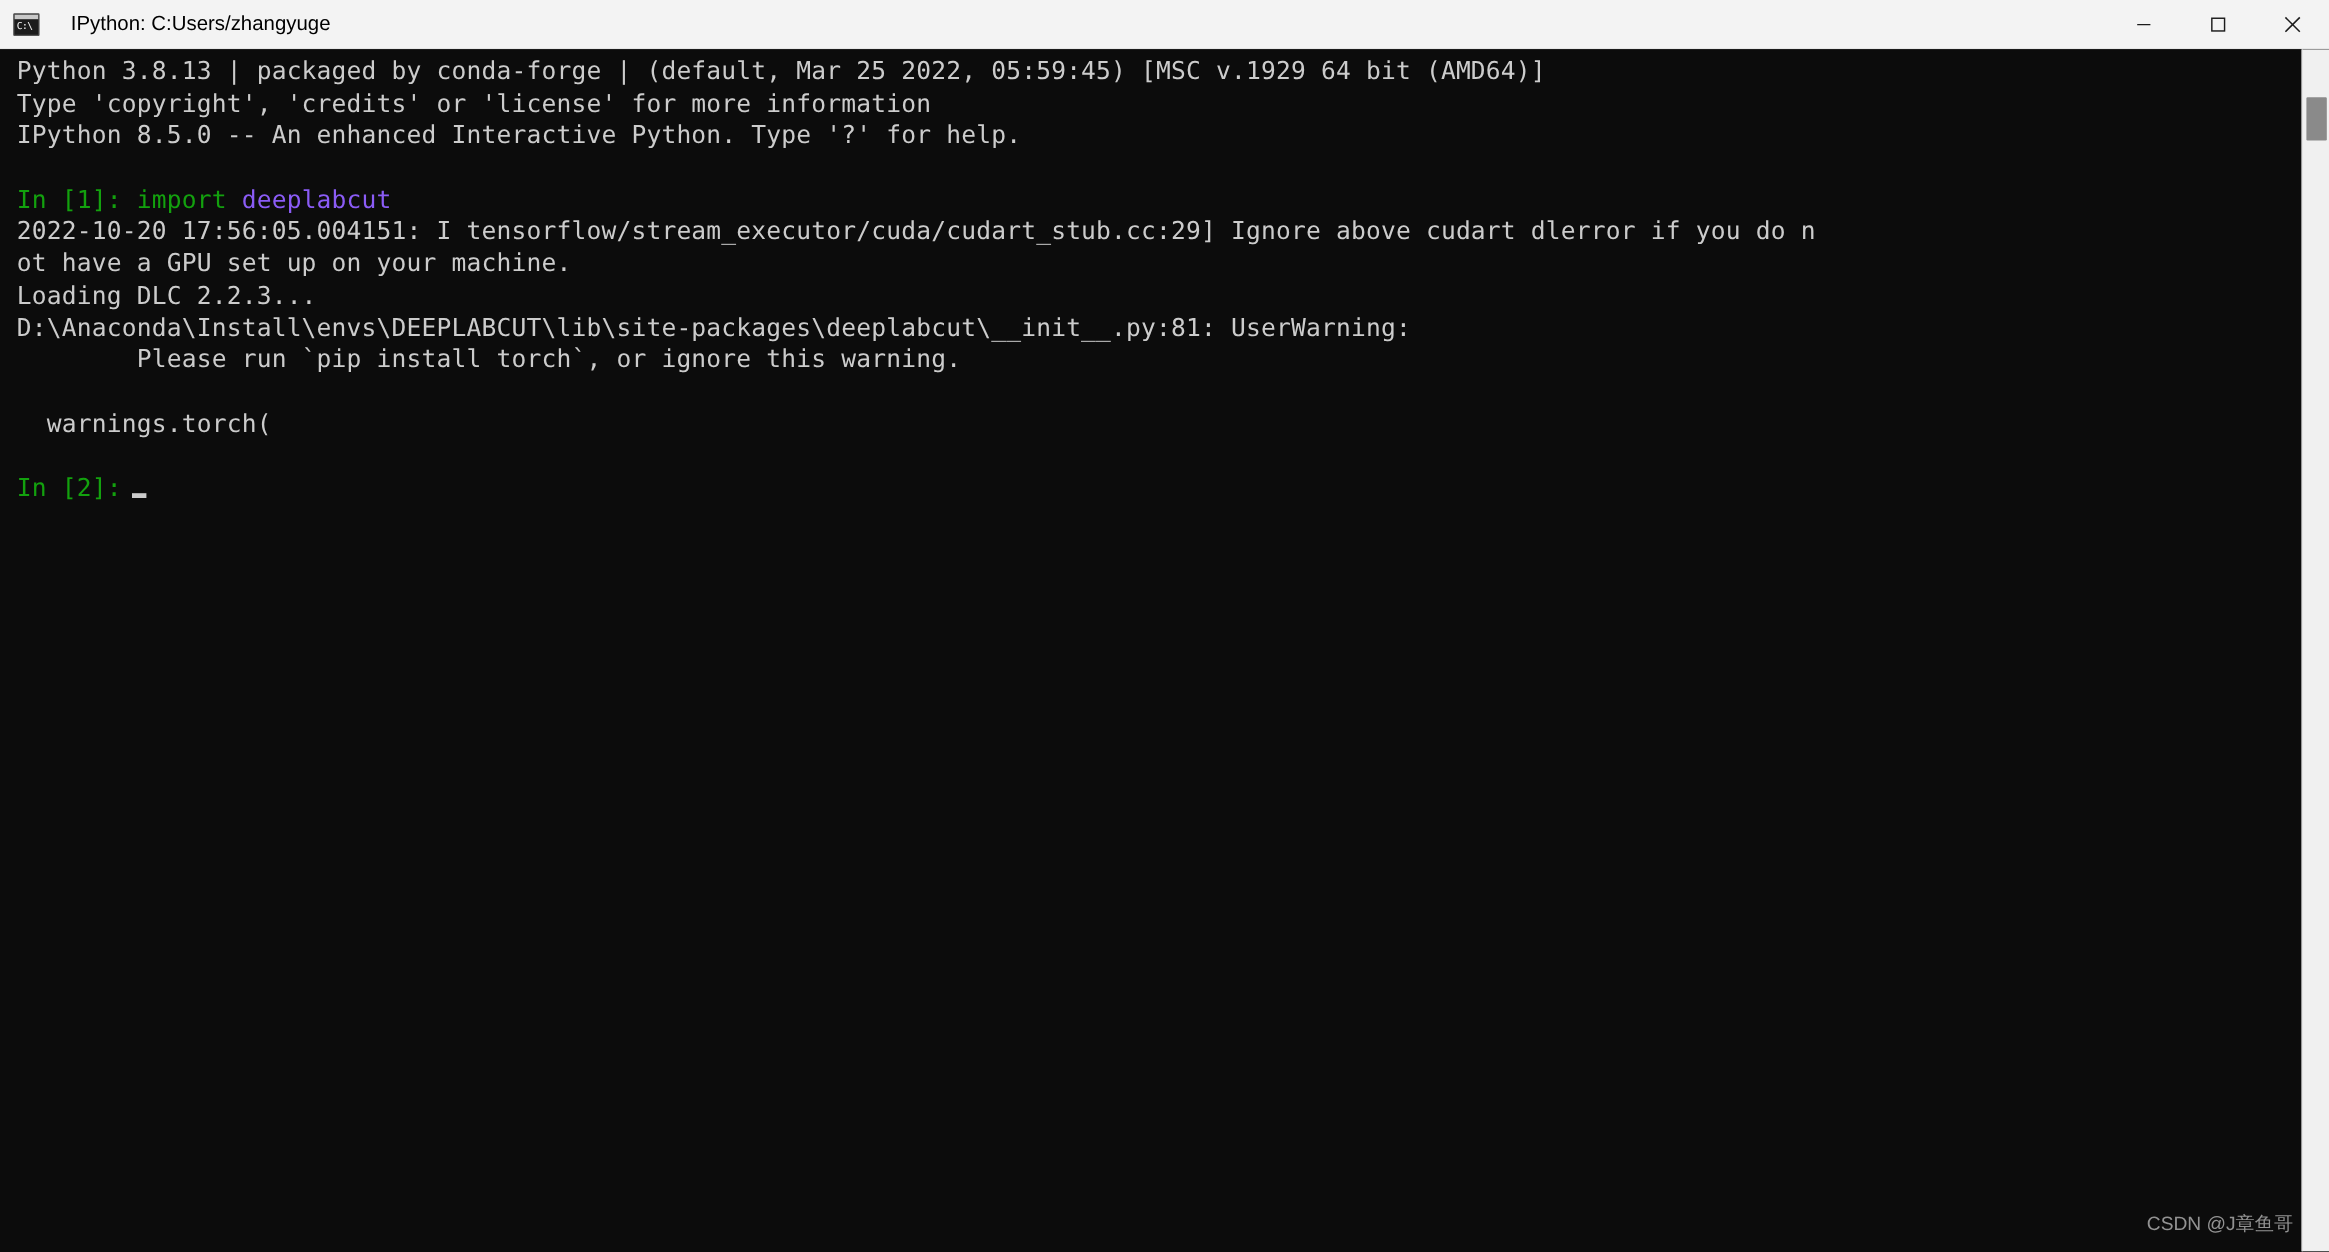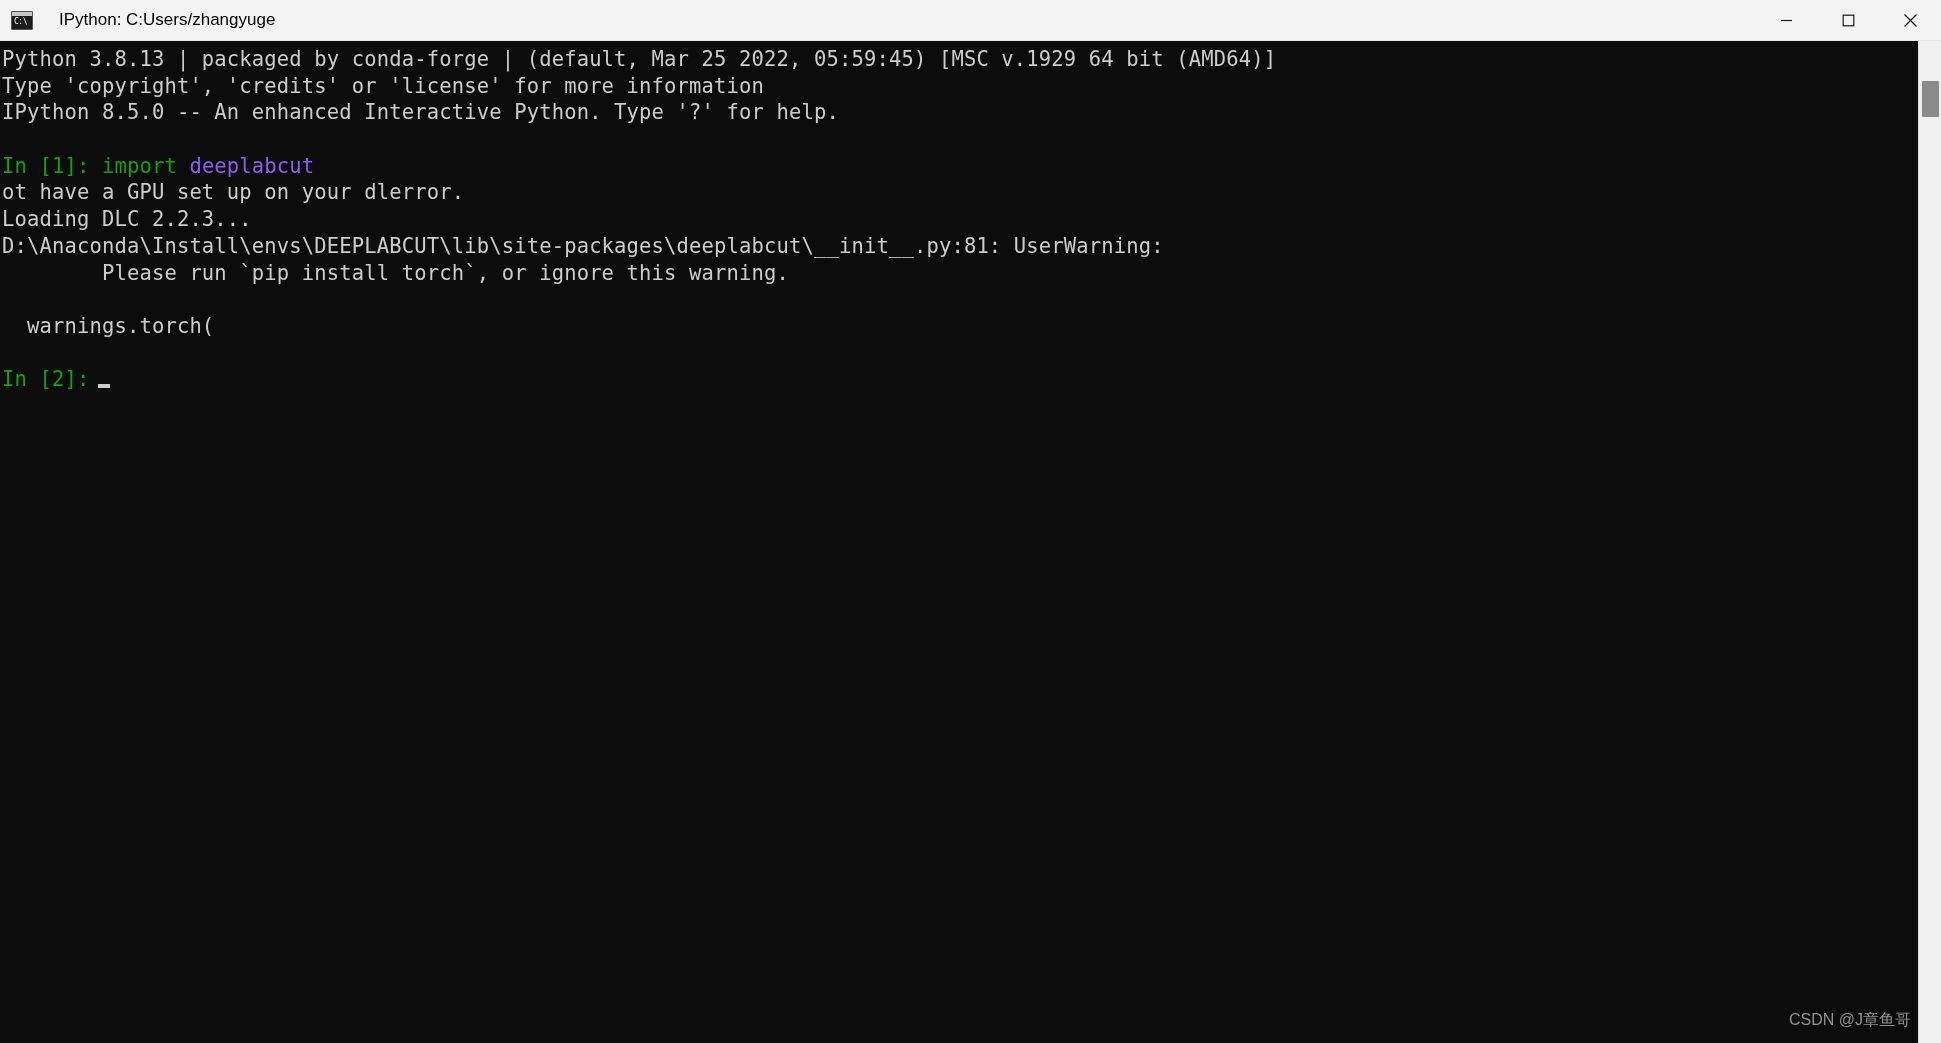--- a/index.html
+++ b/index.html
@@ -94,21 +94,21 @@
     top: 41px;
     left: 0;
     right: 0;
     bottom: 0;
     background: #0c0c0c;
     overflow: hidden;
   }
   #console {
     position: absolute;
     top: 0;
-    left: 0;
+    left: 12px;
     width: 1796px;
     height: 1002px;
     padding: 5px 0 0 0;
     box-sizing: border-box;
     overflow: hidden;
   }
   .line {
     font-family: "DejaVu Sans Mono", monospace;
     font-size: 20.5px;
     line-height: 26.7px;
@@ -197,21 +197,22 @@
     </div>
   </div>
 
   <div id="terminal">
     <div id="console">
         <div class="line">Python 3.8.13 | packaged by conda-forge | (default, Mar 25 2022, 05:59:45) [MSC v.1929 64 bit (AMD64)]</div>
         <div class="line">Type 'copyright', 'credits' or 'license' for more information</div>
         <div class="line">IPython 8.5.0 -- An enhanced Interactive Python. Type '?' for help.</div>
         <div class="line blank"> </div>
         <div class="line"><span class="seg-green">In [1]:</span><span class="seg-green"> import </span><span class="seg-blue">deeplabcut</span></div>
-        <div class="line">ot have a GPU set up on your dlerror.</div>
+        <div class="line">2022-10-20 17:56:05.004151: I tensorflow/stream_executor/cuda/cudart_stub.cc:29] Ignore above cudart dlerror if you do n</div>
+        <div class="line">ot have a GPU set up on your machine.</div>
         <div class="line">Loading DLC 2.2.3...</div>
         <div class="line">D:\Anaconda\Install\envs\DEEPLABCUT\lib\site-packages\deeplabcut\__init__.py:81: UserWarning:</div>
         <div class="line">        Please run `pip install torch`, or ignore this warning.</div>
         <div class="line blank"> </div>
         <div class="line">  warnings.torch(</div>
         <div class="line blank"> </div>
         <div class="line"><span class="seg-green">In [2]:</span><span class="caret"></span></div>
       </div>
 
     <div id="scrollbar" style="background: rgb(240, 240, 240);">

